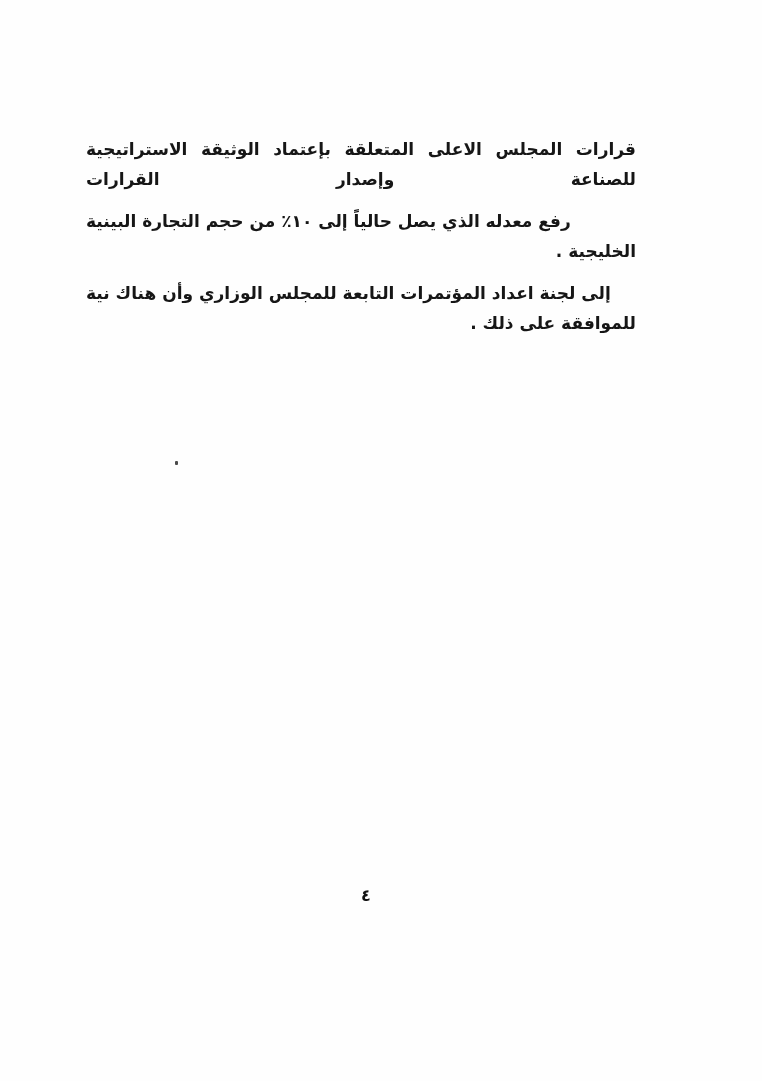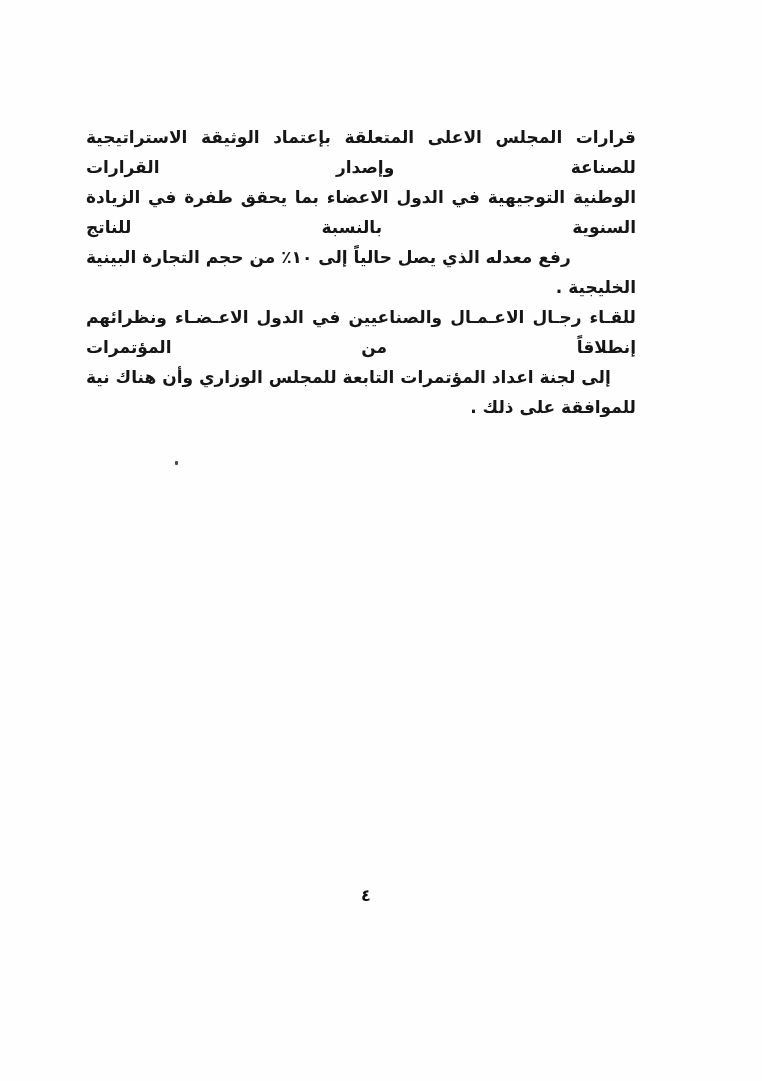--- a/index.html
+++ b/index.html
@@ -35,20 +35,21 @@
   .para {
     margin: 0;
     padding: 0;
   }
   .line {
     display: block;
     text-align: justify;
     text-align-last: justify;
     white-space: normal;
     letter-spacing: 0.2px;
+    margin-top: 12px;
   }
   .line.para-end {
     text-align: left;
     text-align-last: right;
   }
   .line.first-indent {
     padding-right: 42px;
   }
   .page-number {
     position: absolute;
@@ -73,26 +74,24 @@
 </style>
 </head>
 <body>
 
 <div class="scan-page">
 
   <div class="text-block">
 
     <div class="para">
       <span class="line">قرارات المجلس الاعلى المتعلقة بإعتماد الوثيقة الاستراتيجية للصناعة وإصدار القرارات</span>
-      <span class="line">الوطنية التوجيهية في الدول الاعضاء بما يحقق طفرة في الزيادة السنوية بالنسبة للناتج</span>
       <span class="line para-end">رفع معدله الذي يصل حالياً إلى ١٠٪ من حجم التجارة البينية الخليجية .</span>
     </div>
 
     <div class="para">
-      <span class="line">للقـاء رجـال الاعـمـال والصناعيين في الدول الاعـضـاء ونظرائهم إنطلاقاً من المؤتمرات</span>
       <span class="line para-end">إلى لجنة اعداد المؤتمرات التابعة للمجلس الوزاري وأن هناك نية للموافقة على ذلك .</span>
     </div>
 
   </div>
 
   <div class="page-number">٤</div>
 
   <div class="scan-speck"></div>
 
 </div>

